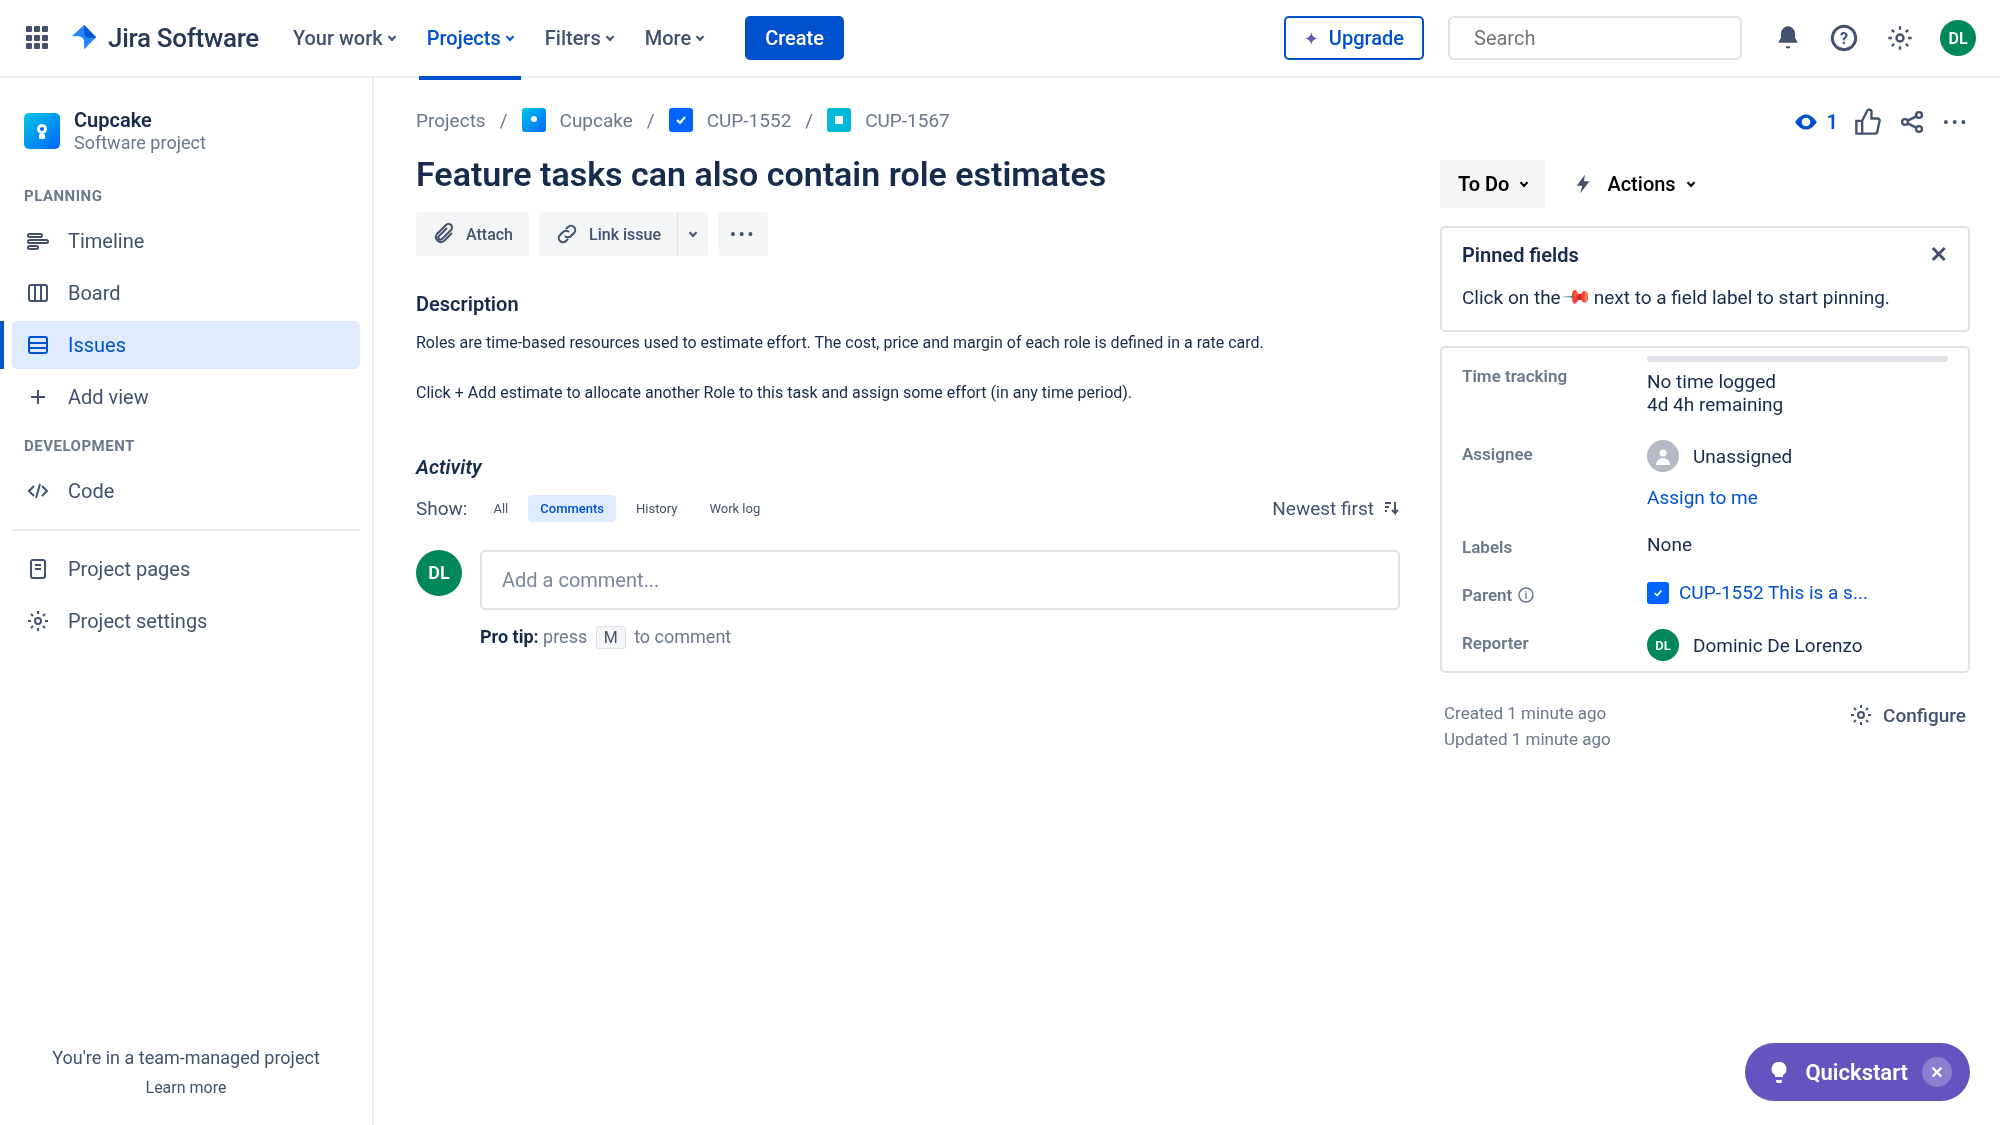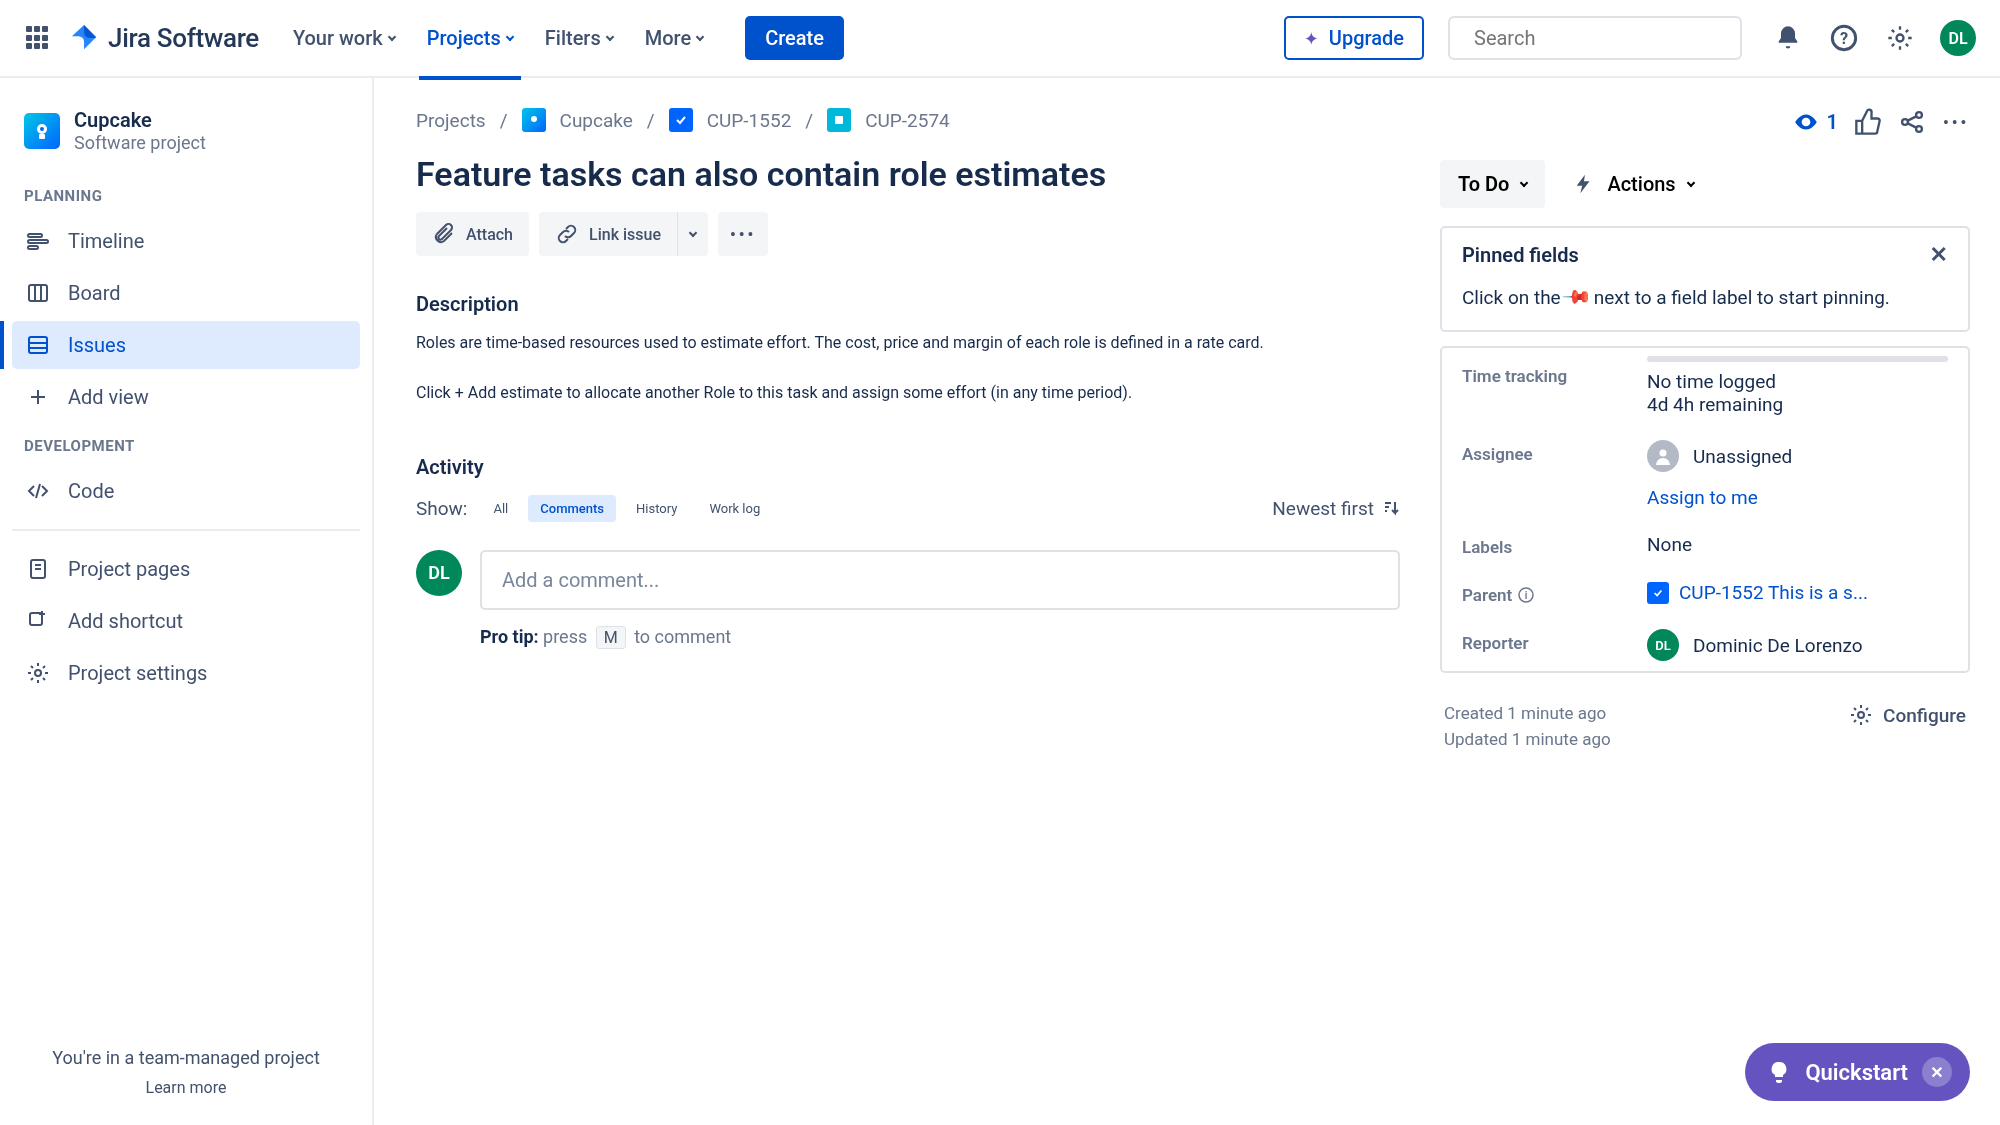--- a/index.html
+++ b/index.html
@@ -58,21 +58,21 @@
 .tbtn { display: flex; align-items: center; gap: 10px; background: #F4F5F7; border: none; padding: 10px 16px; border-radius: 4px; font-size: 16px; color: #42526E; cursor: pointer; font-weight:500; }
 .tbtn.small { padding: 10px 12px; }
 .tbtn-group { display:flex; }
 .tbtn-group .tbtn:first-child { border-radius: 4px 0 0 4px; }
 .tbtn-group .tbtn:last-child { border-radius: 0 4px 4px 0; border-left: 1px solid #DFE1E6; }
 
 .desc-head { font-size: 20px; font-weight: 600; margin: 36px 0 14px; }
 .desc-body { font-size: 16px; line-height: 1.65; color: #172B4D; }
 .desc-body p { margin-bottom: 24px; }
 
-.activity-head { font-size: 20px; font-weight: 600; margin: 48px 0 16px; }
+.activity-head { font-size: 20px; font-weight: 600; margin: 48px 0 16px; font-style: italic; }
 .activity-bar { display: flex; align-items: center; gap: 14px; }
 .activity-bar .lbl { font-size: 19px; color: #42526E; }
 .tabs { display: flex; gap: 8px; }
 .tab { padding: 6px 12px; border-radius: 4px; font-size: 13px; color: #42526E; cursor: pointer; }
 .tab.active { background: #DEEBFF; color: #0052CC; font-weight: 500; }
 .sort { margin-left: auto; display:flex; align-items:center; gap:8px; font-size: 19px; color: #42526E; cursor:pointer; }
 
 .comment-row { display: flex; gap: 18px; margin-top: 28px; align-items: flex-start; }
 .avatar-md { width: 46px; height: 46px; border-radius: 50%; background: #00875A; color: #fff; display: flex; align-items: center; justify-content: center; font-weight: 600; font-size: 18px; flex-shrink:0; }
 .comment-input { flex: 1; border: 2px solid #DFE1E6; border-radius: 5px; padding: 16px 20px; font-size: 20px; color: #7A869A; cursor: text; }
@@ -250,28 +250,20 @@
     <div class="side-item">
       <svg class="ic" viewBox="0 0 24 24">
           <rect x="5" y="3" width="14" height="18" rx="2" fill="none" stroke="#42526E" stroke-width="2"></rect>
           <line x1="9" y1="8" x2="15" y2="8" stroke="#42526E" stroke-width="2"></line>
           <line x1="9" y1="12" x2="15" y2="12" stroke="#42526E" stroke-width="2"></line>
         </svg>
       <span>Project pages</span>
     </div>
     <div class="side-item">
       <svg class="ic" viewBox="0 0 24 24">
-          <rect x="4" y="4" width="12" height="12" rx="2" fill="none" stroke="#42526E" stroke-width="2"></rect>
-          <line x1="16" y1="2" x2="16" y2="8" stroke="#42526E" stroke-width="2"></line>
-          <line x1="13" y1="5" x2="19" y2="5" stroke="#42526E" stroke-width="2"></line>
-        </svg>
-      <span>Add shortcut</span>
-    </div>
-    <div class="side-item">
-      <svg class="ic" viewBox="0 0 24 24">
           <circle cx="12" cy="12" r="3" fill="none" stroke="#42526E" stroke-width="2"></circle>
           <path fill="none" stroke="#42526E" stroke-width="2" d="M12 2v3M12 19v3M2 12h3M19 12h3M5 5l2 2M17 17l2 2M5 19l2-2M17 7l2-2"></path>
         </svg>
       <span>Project settings</span>
     </div>
     <div class="side-footer">
       <div class="side-footer-text">You're in a team-managed project</div>
       <div class="side-footer-link">Learn more</div>
     </div>
   </div>
@@ -293,21 +285,21 @@
               <polyline points="3,7 6,10 11,4" fill="none" stroke="#fff" stroke-width="2"></polyline>
             </svg>
           </span>
         <a>CUP-1552</a>
         <span class="sep">/</span>
         <span class="bc-icon sub">
             <svg width="14" height="14" viewBox="0 0 14 14">
               <rect x="3" y="3" width="8" height="8" rx="1" fill="#fff"></rect>
             </svg>
           </span>
-        <a>CUP-2574</a>
+        <a>CUP-1567</a>
       </div>
 
       <h1 class="issue-title">Feature tasks can also contain role estimates</h1>
 
       <div class="toolbar">
         <button class="tbtn">
           <svg class="ic" viewBox="0 0 24 24">
               <path fill="none" stroke="#42526E" stroke-width="2" d="M20 11l-8 8a5 5 0 0 1-7-7l9-9a3.5 3.5 0 0 1 5 5l-9 9a2 2 0 0 1-3-3l8-8"></path>
             </svg>
           <span>Attach</span>

